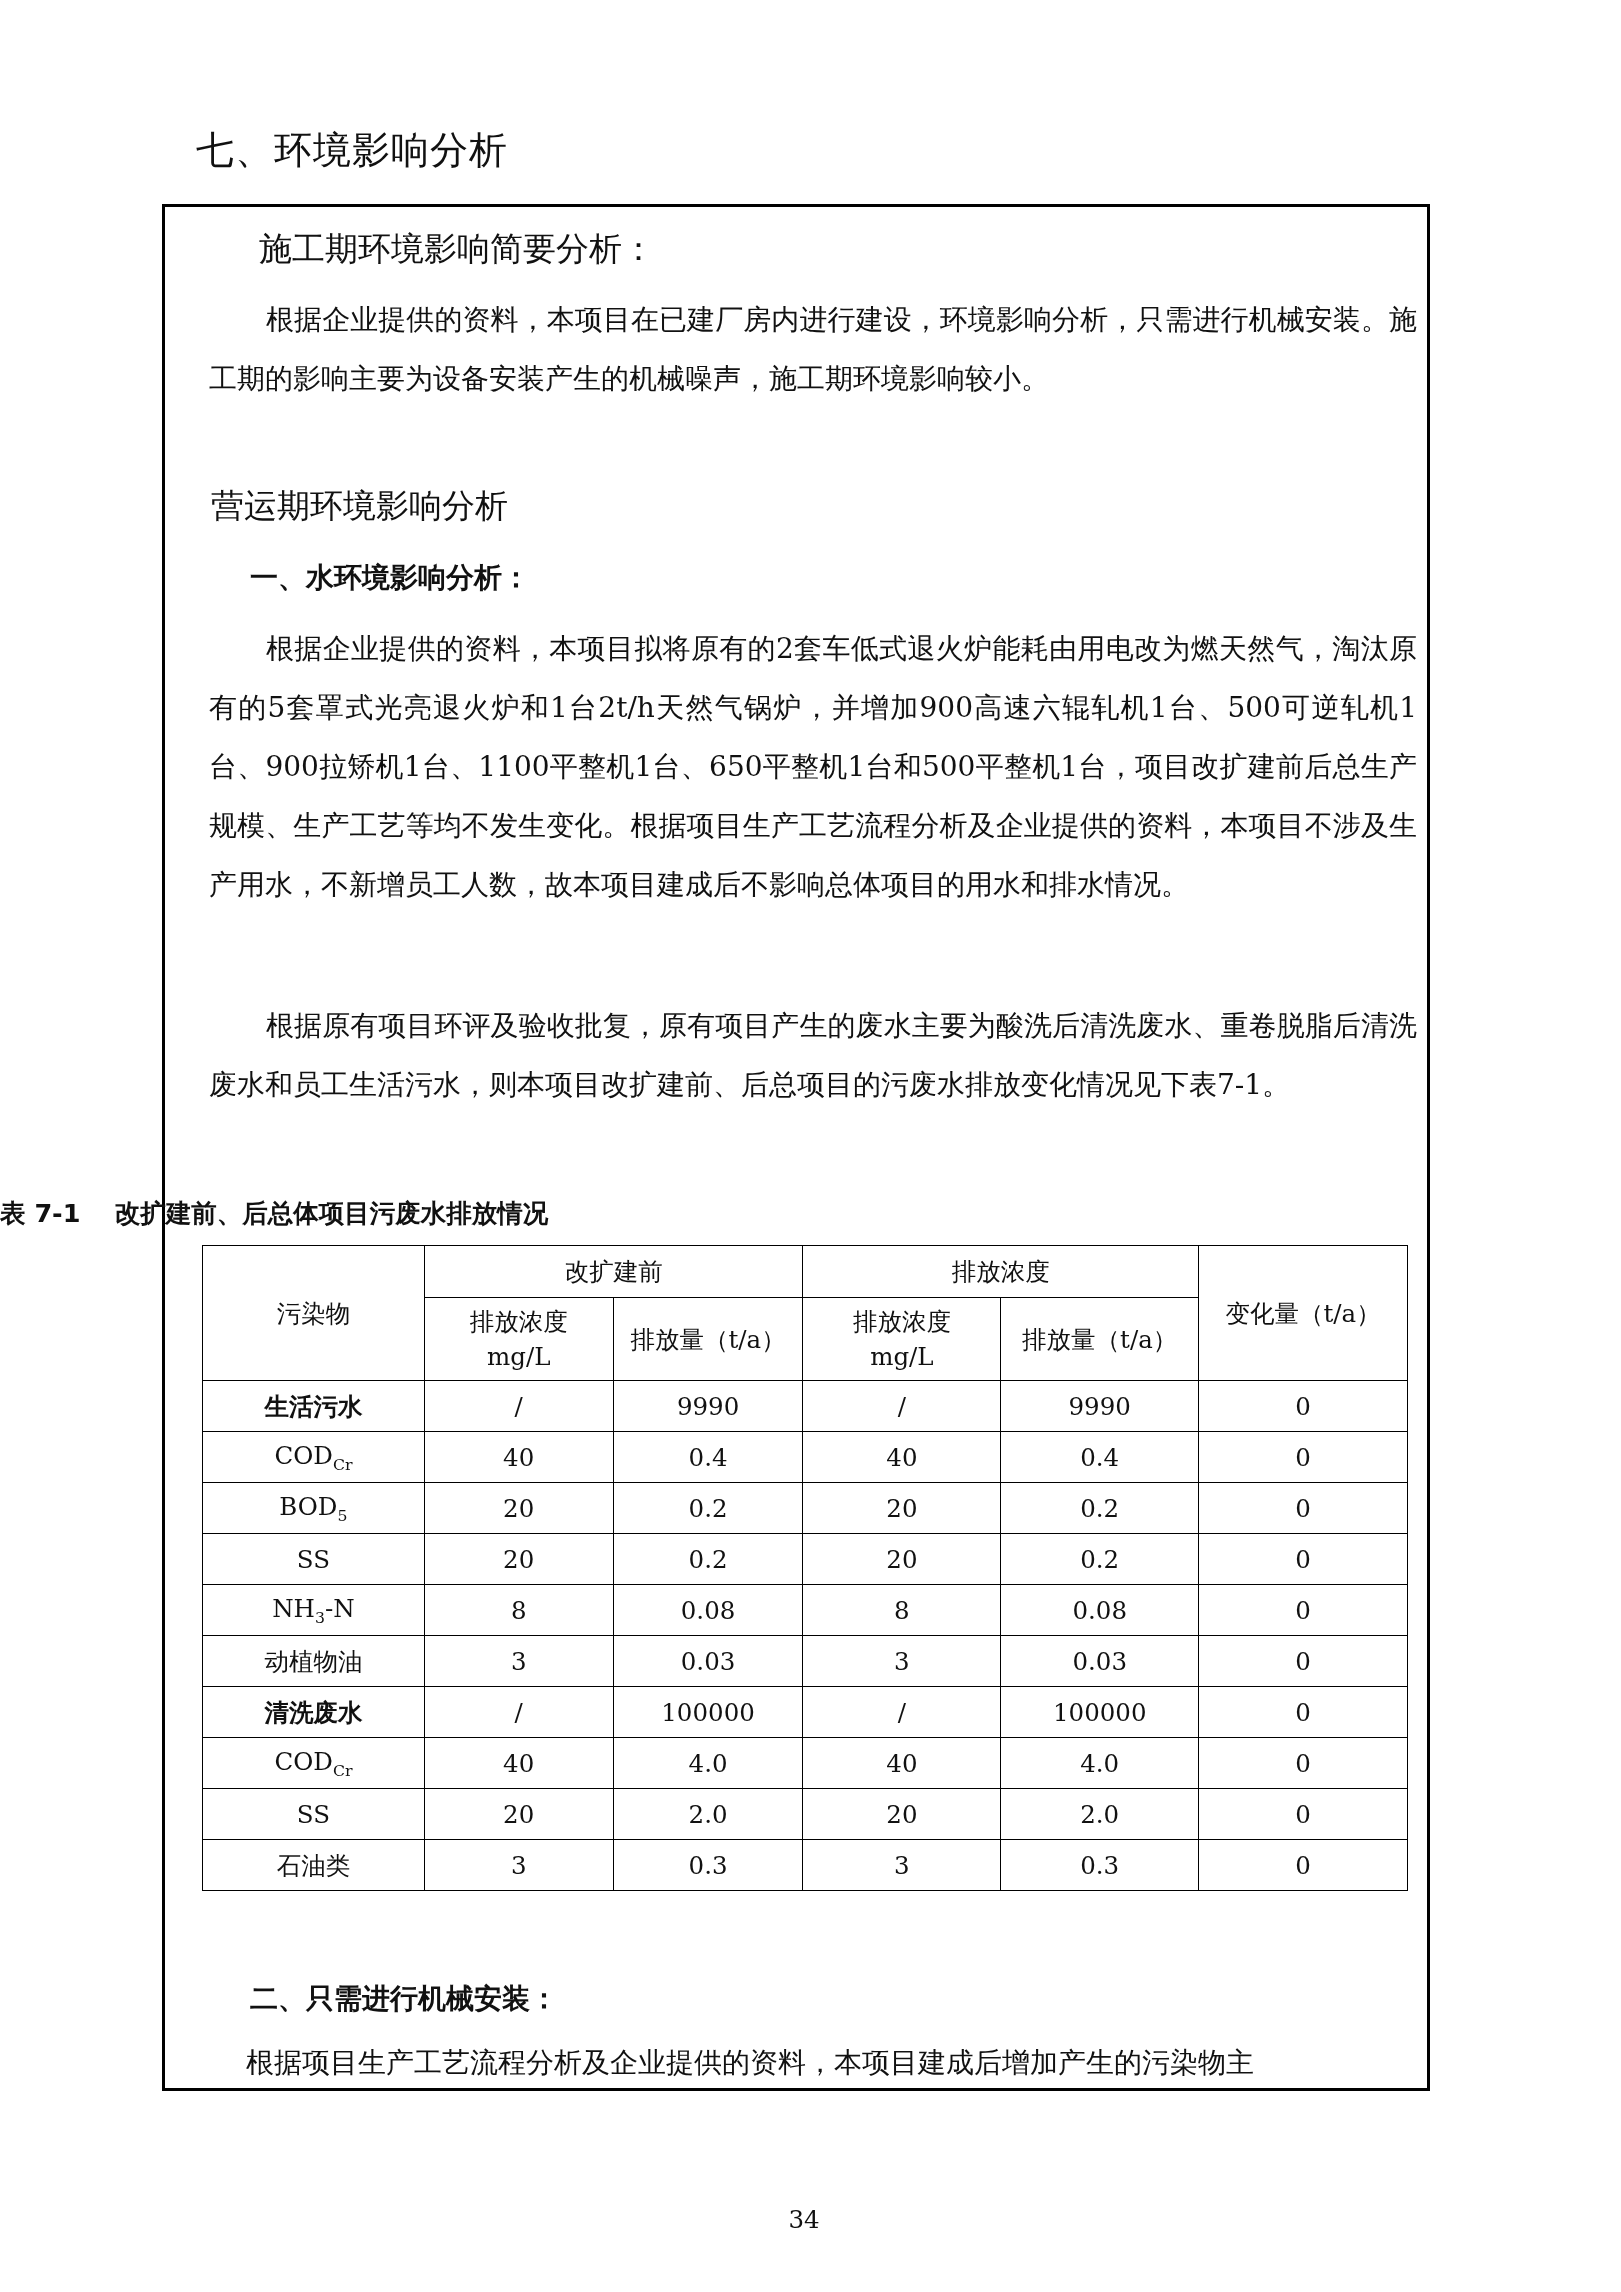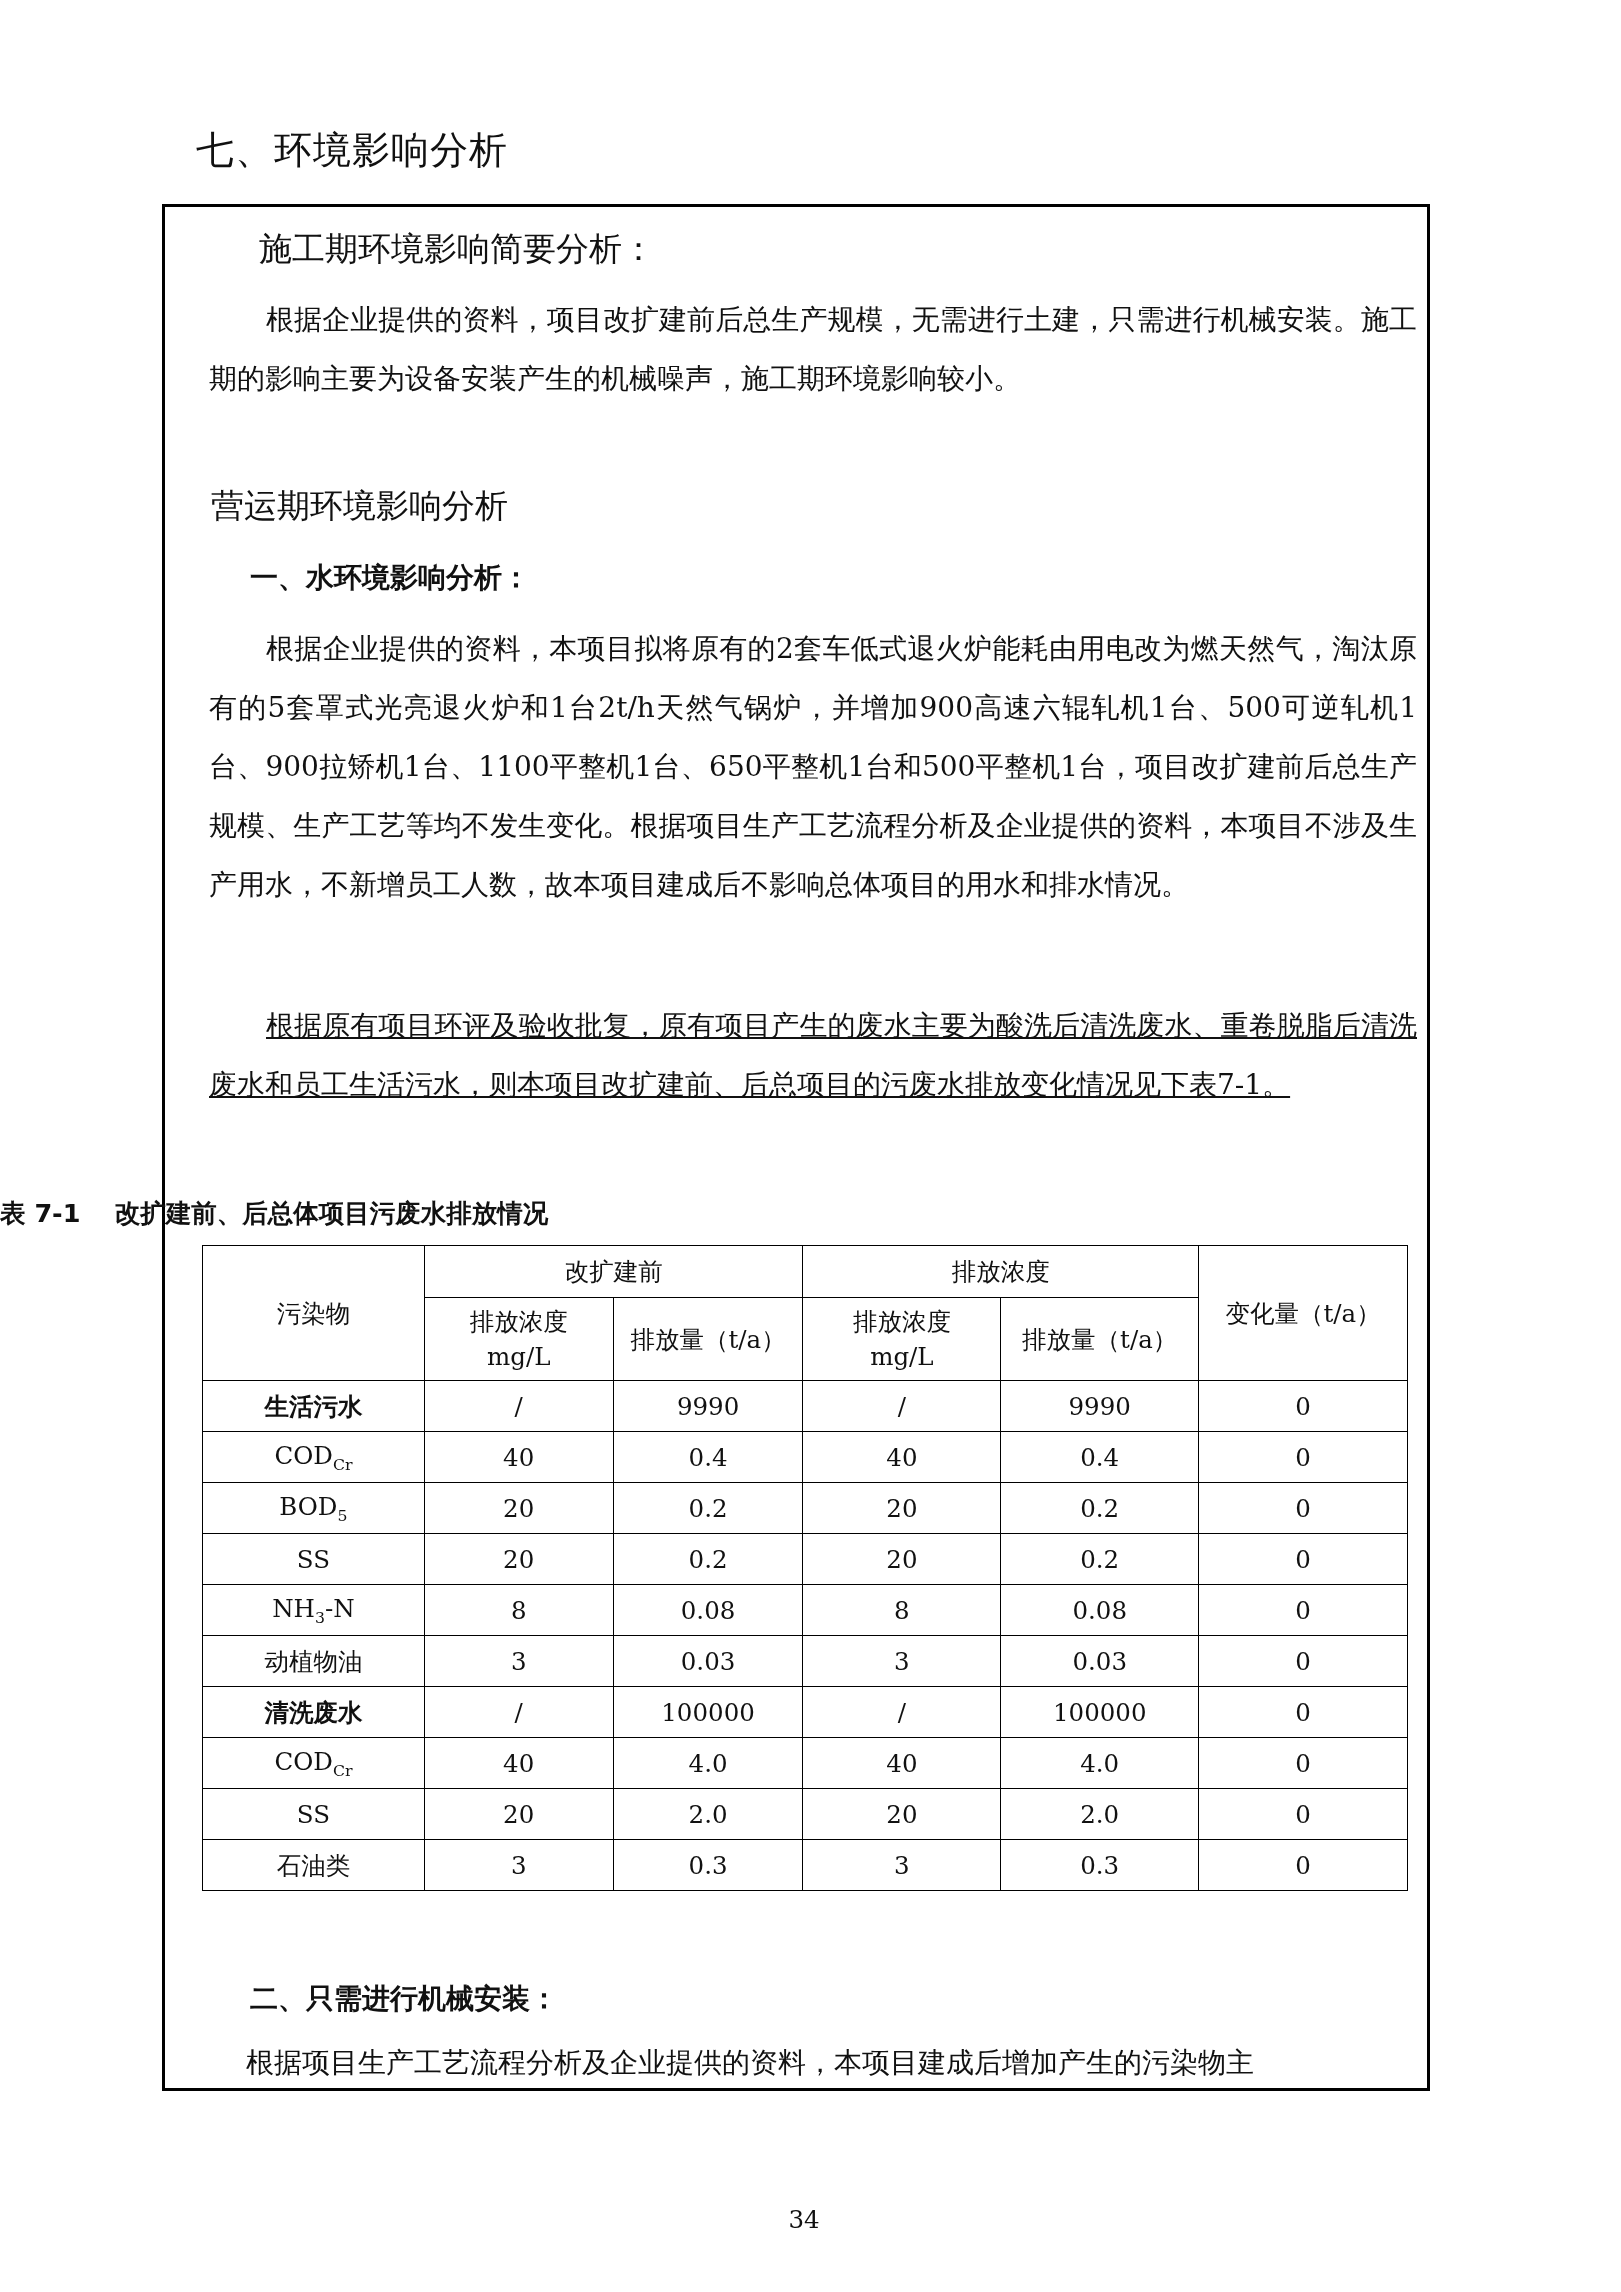--- a/index.html
+++ b/index.html
@@ -27,26 +27,26 @@
   .page-num { position: absolute; left: 0; width: 1608px; top: 2205px; text-align: center; font-size: 24.5px; }
 </style>
 </head>
 <body>
 
 <div class="chapter-title">七、环境影响分析</div>
 
 <div class="frame"></div>
 
 <div class="h1" style="left:211px; top:227px;margin-left:48px;">施工期环境影响简要分析：</div>
-<p class="para" style="top:290px;">根据企业提供的资料，项目改扩建前后总生产规模，无需进行土建，只需进行机械安装。施工期的影响主要为设备安装产生的机械噪声，施工期环境影响较小。</p>
+<p class="para" style="top:290px;">根据企业提供的资料，本项目在已建厂房内进行建设，环境影响分析，只需进行机械安装。施工期的影响主要为设备安装产生的机械噪声，施工期环境影响较小。</p>
 
 <div class="h1" style="left:211px; top:484px;">营运期环境影响分析</div>
 <div class="h2" style="left:250px; top:559px;">一、水环境影响分析：</div>
 <p class="para" style="top:619px;">根据企业提供的资料，本项目拟将原有的2套车低式退火炉能耗由用电改为燃天然气，淘汰原有的5套罩式光亮退火炉和1台2t/h天然气锅炉，并增加900高速六辊轧机1台、500可逆轧机1台、900拉矫机1台、1100平整机1台、650平整机1台和500平整机1台，项目改扩建前后总生产规模、生产工艺等均不发生变化。根据项目生产工艺流程分析及企业提供的资料，本项目不涉及生产用水，不新增员工人数，故本项目建成后不影响总体项目的用水和排水情况。</p>
-<p class="para" style="top:996px;text-decoration:underline;">根据原有项目环评及验收批复，原有项目产生的废水主要为酸洗后清洗废水、重卷脱脂后清洗废水和员工生活污水，则本项目改扩建前、后总项目的污废水排放变化情况见下表7-1。</p>
+<p class="para" style="top:996px;">根据原有项目环评及验收批复，原有项目产生的废水主要为酸洗后清洗废水、重卷脱脂后清洗废水和员工生活污水，则本项目改扩建前、后总项目的污废水排放变化情况见下表7-1。</p>
 
 <div class="caption">表 7-1　 改扩建前、后总体项目污废水排放情况</div>
 
 <table class="t">
   <colgroup>
     <col style="width:222px">
       <col style="width:189px">
       <col style="width:190px">
     <col style="width:198px">
       <col style="width:198px">

